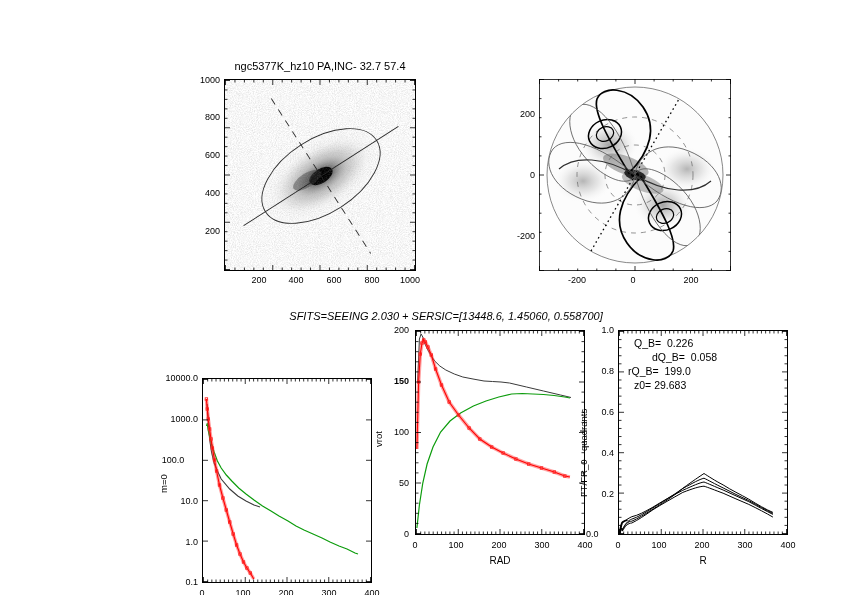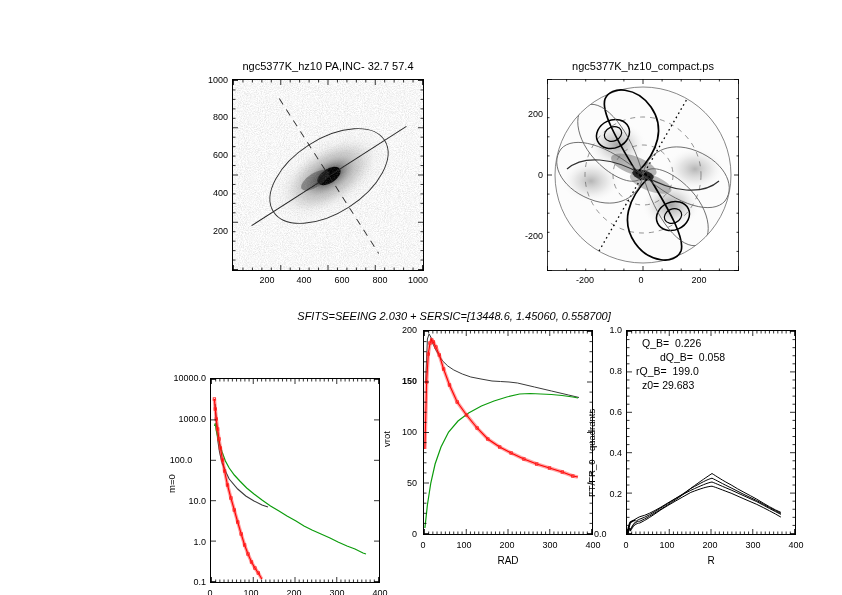--- a/index.html
+++ b/index.html
@@ -11,21 +11,21 @@
   body {
     width: 842px;
     height: 595px;
     position: relative;
     overflow: hidden;
     font-family: "Liberation Sans", sans-serif;
     color: #000000;
   }
   .figure {
     position: absolute;
-    left: 8px; top: 0;
+    left: 0; top: 0;
     width: 793px;
     height: 595px;
   }
   .panel {
     position: absolute;
   }
   .panel-title {
     position: absolute;
     text-align: center;
     font-size: 11px;
@@ -223,21 +223,20 @@
     <div class="tick-label" style="left:-22px; top:166px; width:32px; text-align:right;">200</div>
 
     <div class="tick-label" style="left:35px; top:215px; width:28px; text-align:center;">200</div>
     <div class="tick-label" style="left:72px; top:215px; width:28px; text-align:center;">400</div>
     <div class="tick-label" style="left:110px; top:215px; width:28px; text-align:center;">600</div>
     <div class="tick-label" style="left:148px; top:215px; width:28px; text-align:center;">800</div>
     <div class="tick-label" style="left:185px; top:215px; width:30px; text-align:center;">1000</div>
   </div>
 
   <div class="panel" style="left:525px; top:60px; width:220px; height:230px;">
-    <div class="panel-title" style="left:-38px; top:0px; width:296px;">ngc5377K_hz10_compact.ps</div>
 
     <div class="plotbox" style="left: 14px; top: 19px; width: 192px; height: 192px; border: none; position: absolute;">
       <svg width="192" height="192" viewBox="0 0 192 192">
         <defs>
           <radialGradient id="blob" cx="50%" cy="50%" r="50%">
             <stop offset="0%" stop-color="#5a5a5a" stop-opacity="0.55"></stop>
             <stop offset="50%" stop-color="#9d9d9d" stop-opacity="0.30"></stop>
             <stop offset="100%" stop-color="#ffffff" stop-opacity="0"></stop>
           </radialGradient>
           <filter id="dnoise" x="-5%" y="-5%" width="110%" height="110%">

